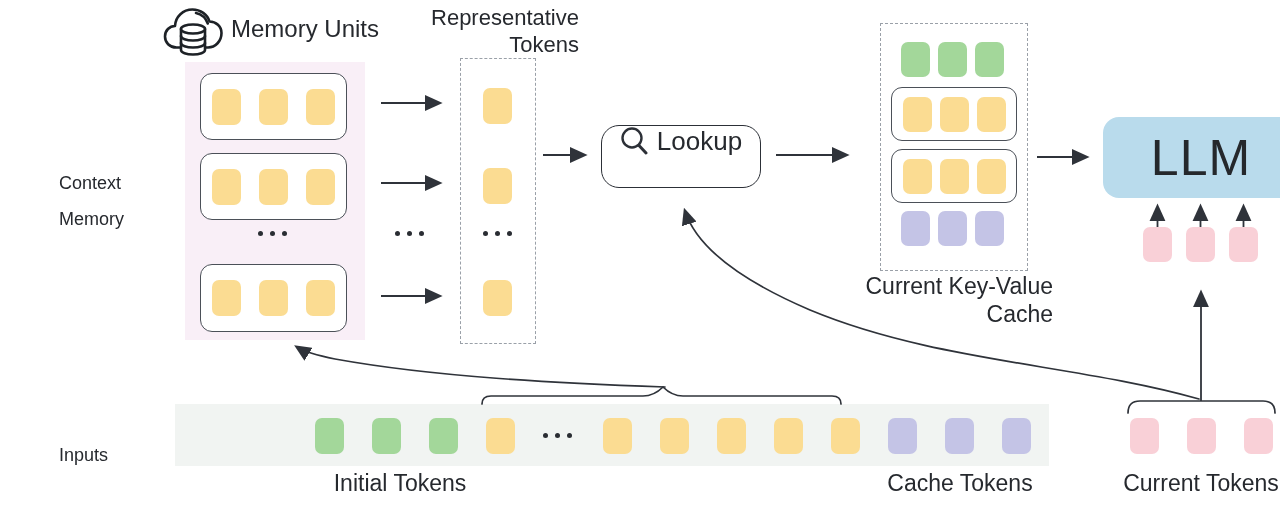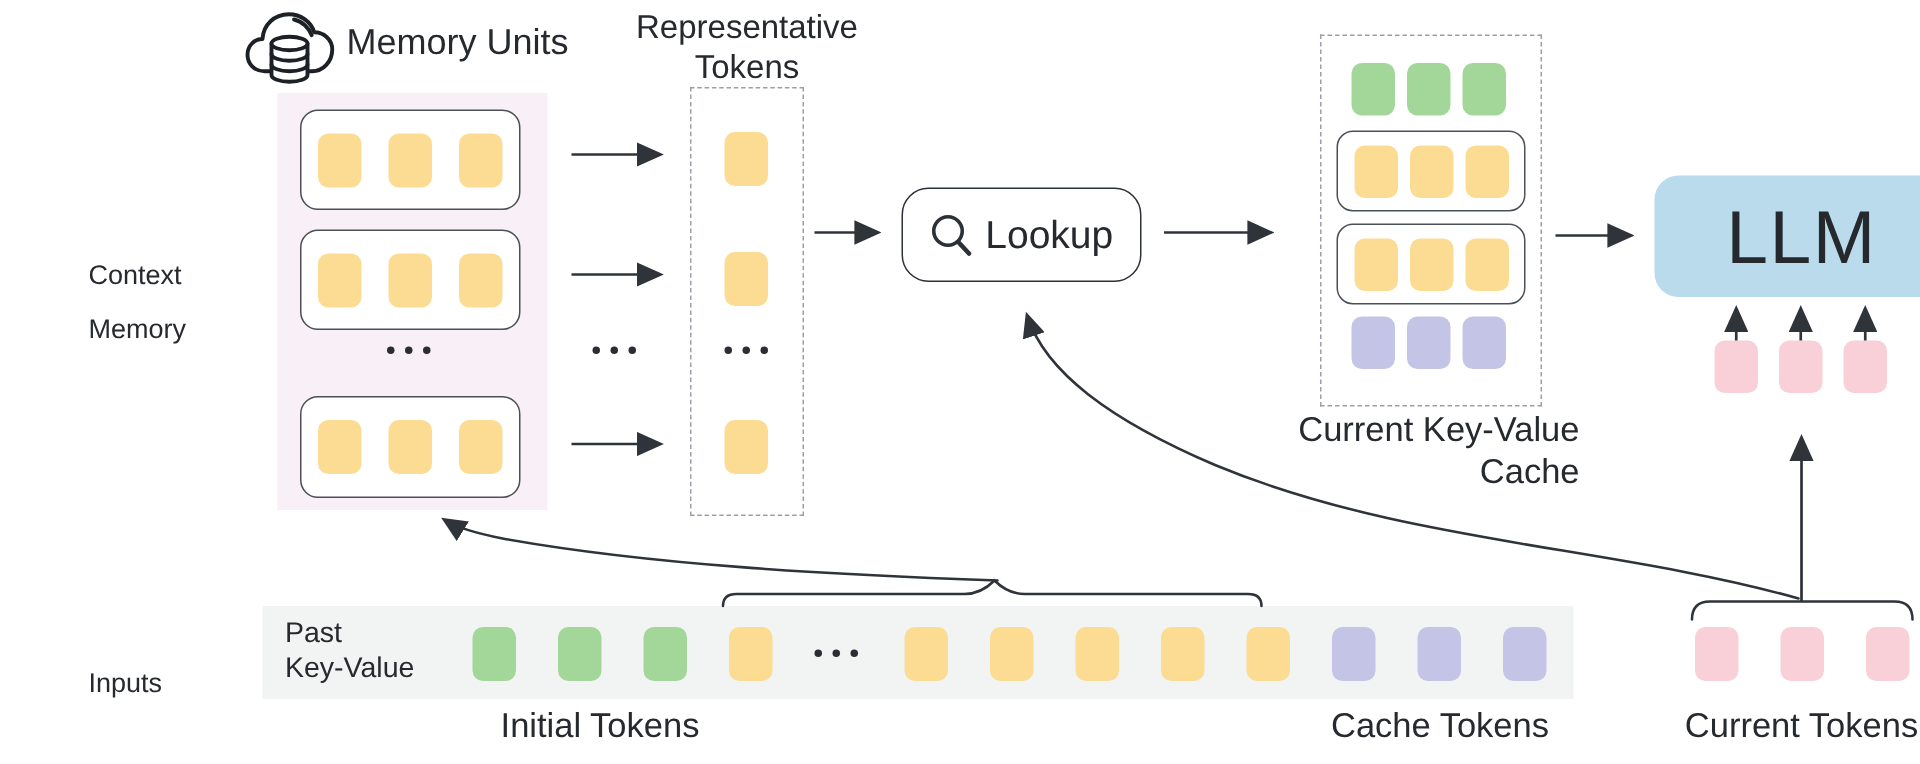--- a/index.html
+++ b/index.html
@@ -23,21 +23,21 @@
   
   .memory-panel{left:150px;top:62px;width:180px;height:278px;background:#f9eff7;}
   .unit-box{
     background:#ffffff;border:1.4px solid #4b5058;border-radius:12px;
     display:flex;align-items:center;justify-content:center;
   }
   .dashed-box{border:1.6px dashed #9aa0a8;background:transparent;}
   .lookup-box{
     left:566px;top:125px;width:158px;height:61px;background:#ffffff;
     border:1.8px solid #2c3037;border-radius:18px;
-    display:flex;align-items:center;justify-content:center;gap:9px;
+    display:flex;justify-content:center;gap:9px;
     font-size:26px;
   }
   .llm-box{
     left:1068px;top:117px;width:196px;height:81px;background:#b9dbec;border-radius:16px;
     display:flex;align-items:center;justify-content:center;
     font-size:50px;letter-spacing:1px;color:#25282c;
   }
   .strip{left:140px;top:404px;width:874px;height:62px;background:#f1f4f2;}
   
   .dots{display:flex;gap:7px;align-items:center;}
@@ -94,21 +94,21 @@
     </div>
   <div class="abs dots" style="left:360px;top:231px">
       <i></i>
       <i></i>
       <i></i>
     </div>
 
   <div class="abs label section-label" style="left:24px;top:165px;width:140px">Context
 Memory</div>
 
-  <div class="abs label" style="left:382px;top:4px;width:162px;font-size:22px;line-height:27px;text-align:center">Representative
+  <div class="abs label" style="left:382px;top:4px;width:162px;font-size:22px;line-height:27px;text-align:right">Representative
 Tokens</div>
   <div class="abs dashed-box" style="left:425px;top:58px;width:74px;height:284px"></div>
   <div class="abs token-row" style="left:448px;top:88px">
       <div class="token tk-yellow"></div>
     </div>
   <div class="abs token-row" style="left:448px;top:168px">
       <div class="token tk-yellow"></div>
     </div>
   <div class="abs token-row" style="left:448px;top:280px">
       <div class="token tk-yellow"></div>
@@ -159,22 +159,20 @@
     <span>LLM</span>
   </div>
   <div class="abs token-row g14 small" style="left:1108px;top:227px">
       <div class="token tk-pink"></div>
       <div class="token tk-pink"></div>
       <div class="token tk-pink"></div>
     </div>
 
   <div class="abs section-label" style="left:24px;top:437px">Inputs</div>
   <div class="abs strip"></div>
-  <div class="abs label" style="left:155px;top:411px;width:110px;font-size:19px;line-height:23px">Past
-Key-Value</div>
 
   <div class="abs token-row g28" style="left:280px;top:418px">
       <div class="token tk-green"></div>
       <div class="token tk-green"></div>
       <div class="token tk-green"></div>
     </div>
   <div class="abs token-row" style="left:451px;top:418px">
       <div class="token tk-yellow"></div>
     </div>
   <div class="abs dots" style="left:508px;top:433px">

